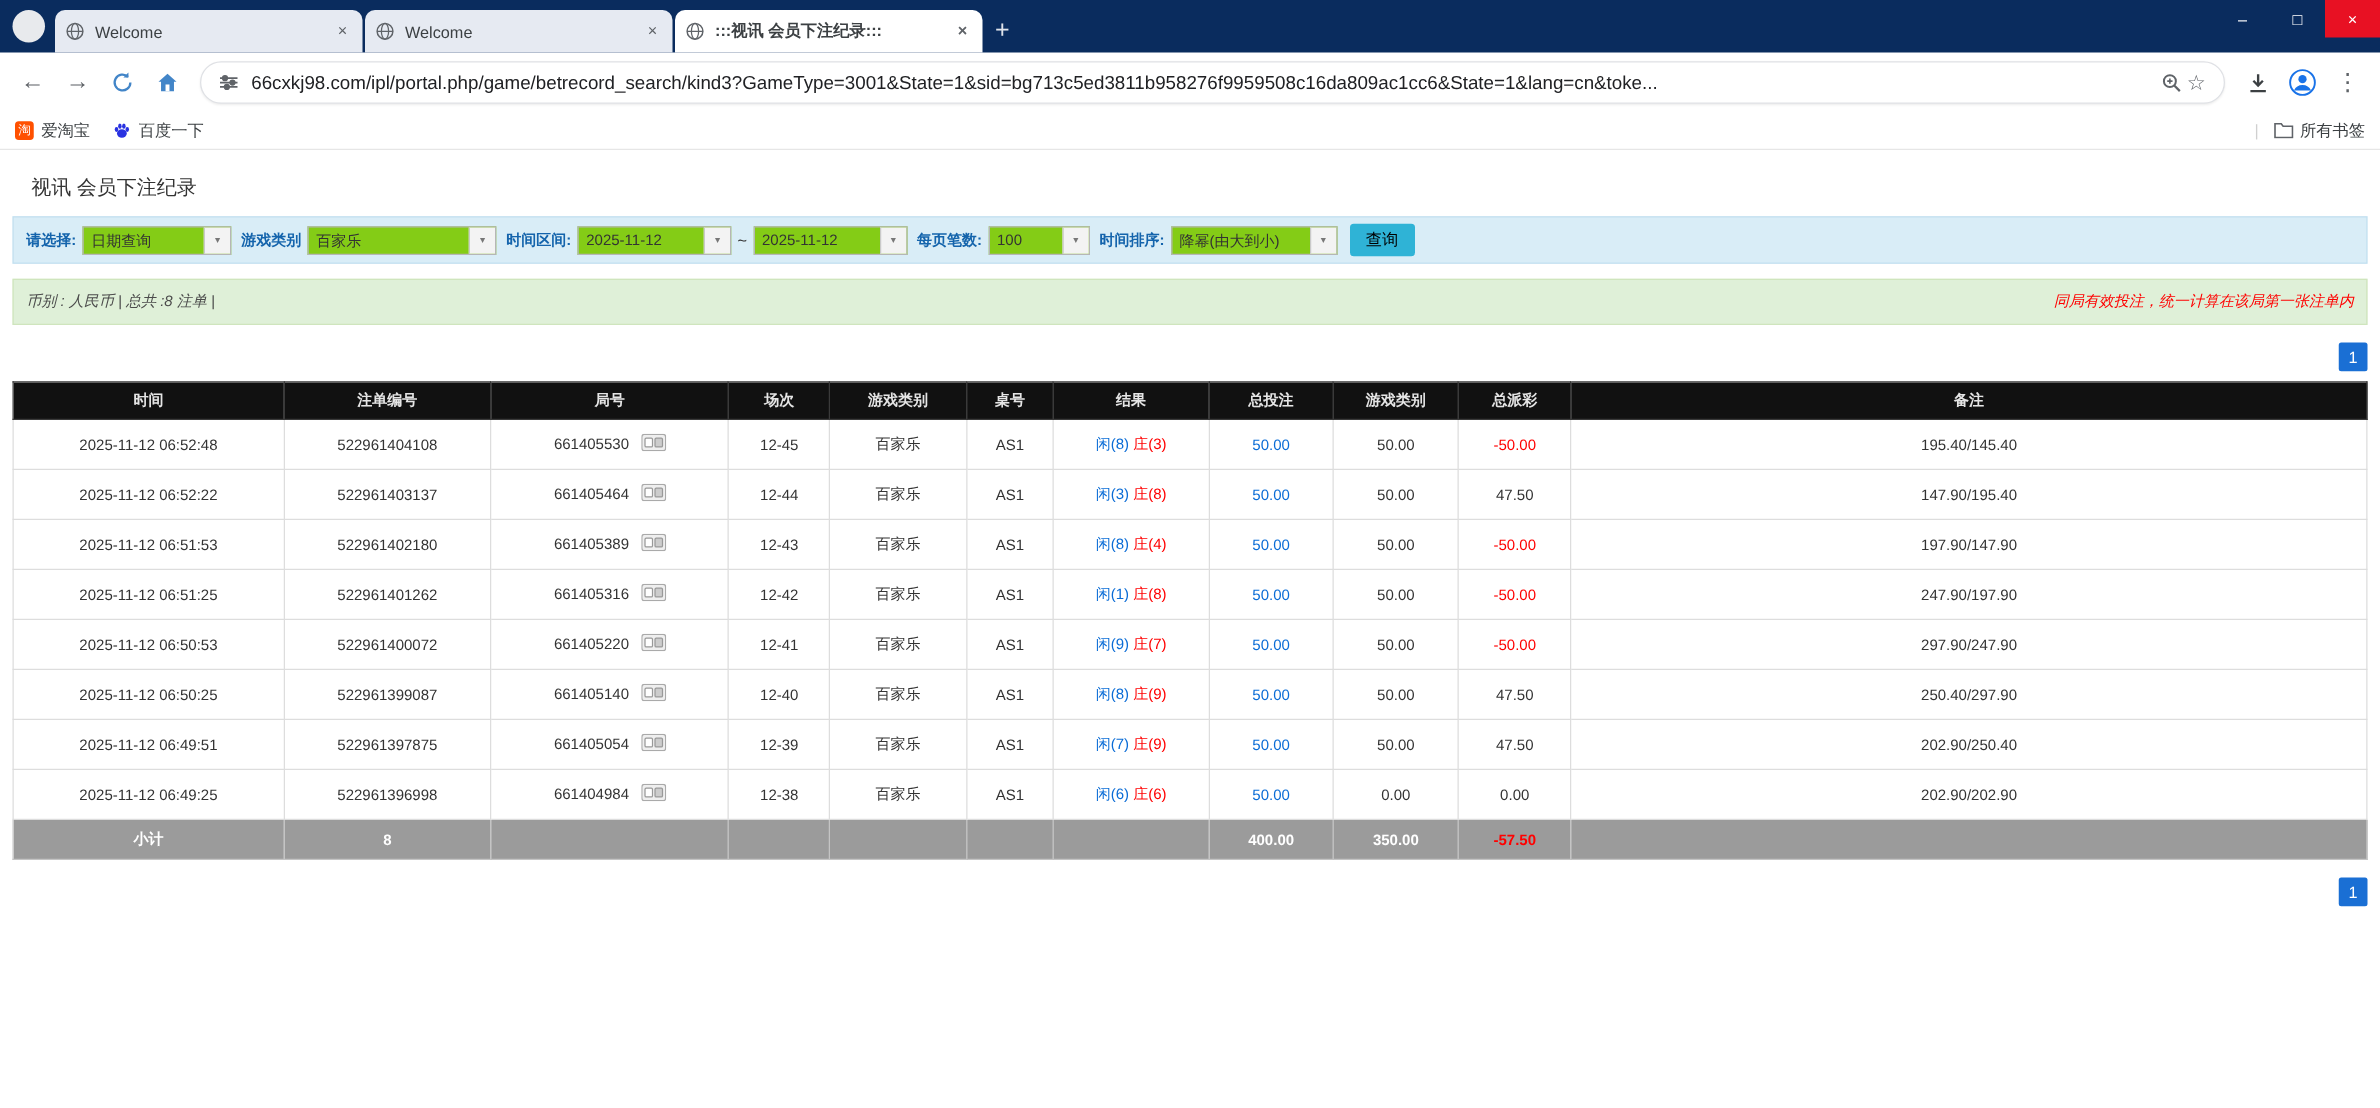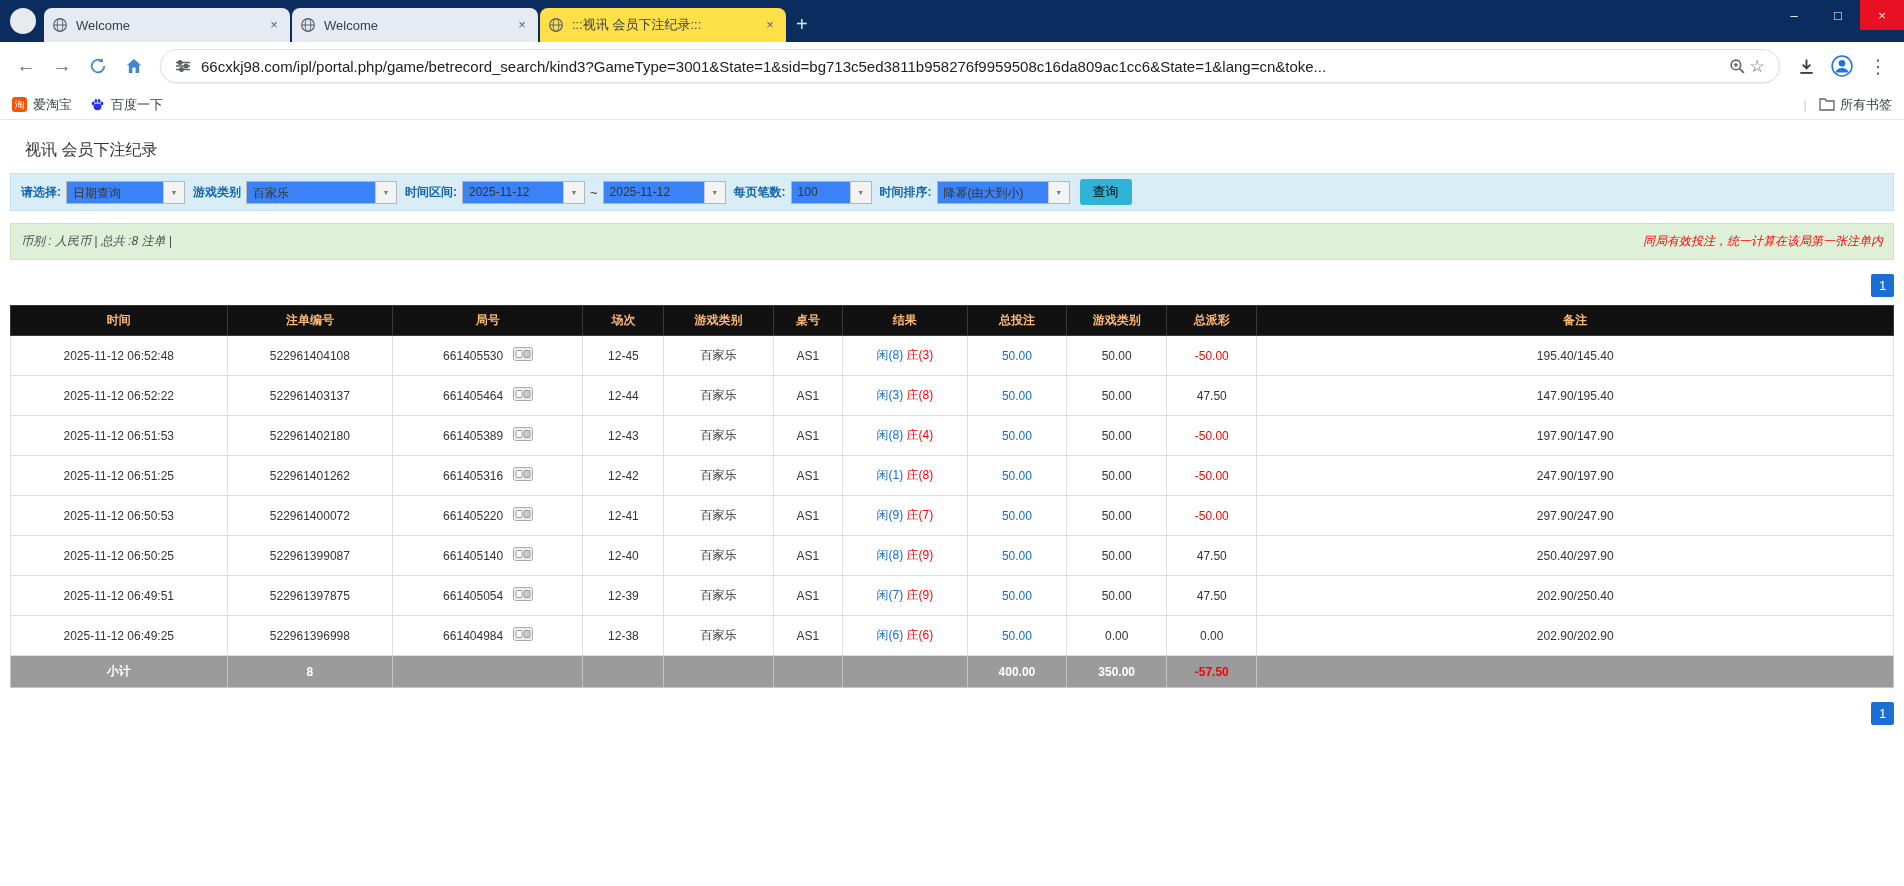--- a/index.html
+++ b/index.html
@@ -17,21 +17,21 @@
   }
   .tab-search-circle {
     width:26px; height:26px; border-radius:50%; background:#e8eaed;
     align-self:center; margin:0 8px 0 4px; flex:none;
   }
   .tab {
     width:246px; height:34px; border-radius:8px 8px 0 0;
     background:#e6eaf2; display:flex; align-items:center;
     padding:0 8px; margin-right:2px; font-size:13px; color:#3c4043; flex:none;
   }
-  .tab.active { background:#fde047; }
+  .tab.active { background:#ffffff;font-weight:bold; }
   .tab .favicon { flex:none; width:16px; height:16px; margin-right:8px; }
   .tab-title { flex:1; white-space:nowrap; overflow:hidden; }
   .tab-close { flex:none; width:16px; height:16px; line-height:16px; text-align:center;
     color:#5f6368; font-size:13px; border-radius:50%; cursor:default; }
   .new-tab { color:#dfe3ea; font-size:20px; line-height:20px; margin:0 10px 8px 8px; }
   .window-controls { position:absolute; right:0; top:0; height:30px; display:flex; }
   .wc { width:44px; height:30px; display:flex; align-items:center; justify-content:center;
         color:#fff; font-size:13px; }
   .wc.close { background:var(--close-red,#e81123); }
 
@@ -62,42 +62,42 @@
   
   .content { padding:0 10px; }
   .page-title { font-size:16px; font-weight:400; color:#333; margin:20px 15px 12px; }
 
   .filter-bar {
     background:var(--filter-bg,#d9edf7); border:1px solid #c3e0f0;
     padding:5px 10px; display:flex; align-items:center; font-size:13px;
   }
   .filter-label { color:#1464ac; font-weight:bold; font-size:12px; margin:0 5px 0 8px; flex:none; }
   .filter-label:first-child { margin-left:0; }
-  .combo { display:flex; align-items:stretch; background:#3b82f6; border:1px solid #b6b6b6;
+  .combo { display:flex; align-items:stretch; background:#84cc16; border:1px solid #b6b6b6;
     height:23px; flex:none; }
   .combo .val { padding:3px 6px 0; font-size:12px; color:#333; white-space:nowrap; overflow:hidden; }
   .combo .cbtn { width:21px; border-left:1px solid #c9c9c9; background:#f3f3f3;
     display:flex; align-items:center; justify-content:center; color:#777; font-size:7px; }
   .tilde { margin:0 5px; color:#333; }
   .search-btn { background:var(--button-teal,#2fb3d6); color:#000000; border:none;
     padding:4px 13px; font-size:13px; border-radius:3px; margin-left:10px; flex:none; }
 
   .summary-bar { background:var(--summary-bg,#dff0d8); border:1px solid #cfe5bd;
     margin-top:12px; padding:9px 10px; font-size:12px; color:#4b4b4b;
     display:flex; justify-content:space-between; align-items:center;font-style:italic; }
   .summary-note { color:var(--danger-red,#f00); }
 
   .pager { text-align:right; margin:14px 0 8px; }
   .pager.bottom { margin:14px 0; }
   .page-num { display:inline-block; min-width:23px; height:23px; line-height:23px;
     background:var(--accent-blue,#1a6fd4); color:#fff; text-align:center;
     font-size:13px; border-radius:2px; }
 
   table.bet-table { width:100%; border-collapse:collapse; font-size:12px; table-layout:fixed; }
-  .bet-table thead th { background:var(--header-black,#111); color:#fdba74; font-weight:bold;
+  .bet-table thead th { background:var(--header-black,#111); color:#e5e5e5; font-weight:bold;
     padding:6px 4px; border:1px solid #3a3a3a; text-align:center; }
   .bet-table tbody td { border:1px solid #ddd; padding:11px 4px; text-align:center;
     color:#333; background:#fff; overflow:hidden; white-space:nowrap; }
   .bet-table .blue { color:var(--link-blue,#0a6cd6); }
   .bet-table .neg { color:var(--danger-red,#f00); }
   .player { color:var(--player-blue,#0a6cd6); }
   .banker { color:var(--banker-red,#f00);margin-top:36px; }
   .round-cell span.num { vertical-align:middle; }
   .replay-icon { display:inline-block; vertical-align:middle; margin-left:6px; }
   .bet-table tfoot td { background:var(--footer-gray,#9b9b9b); color:#fff; font-weight:bold;

